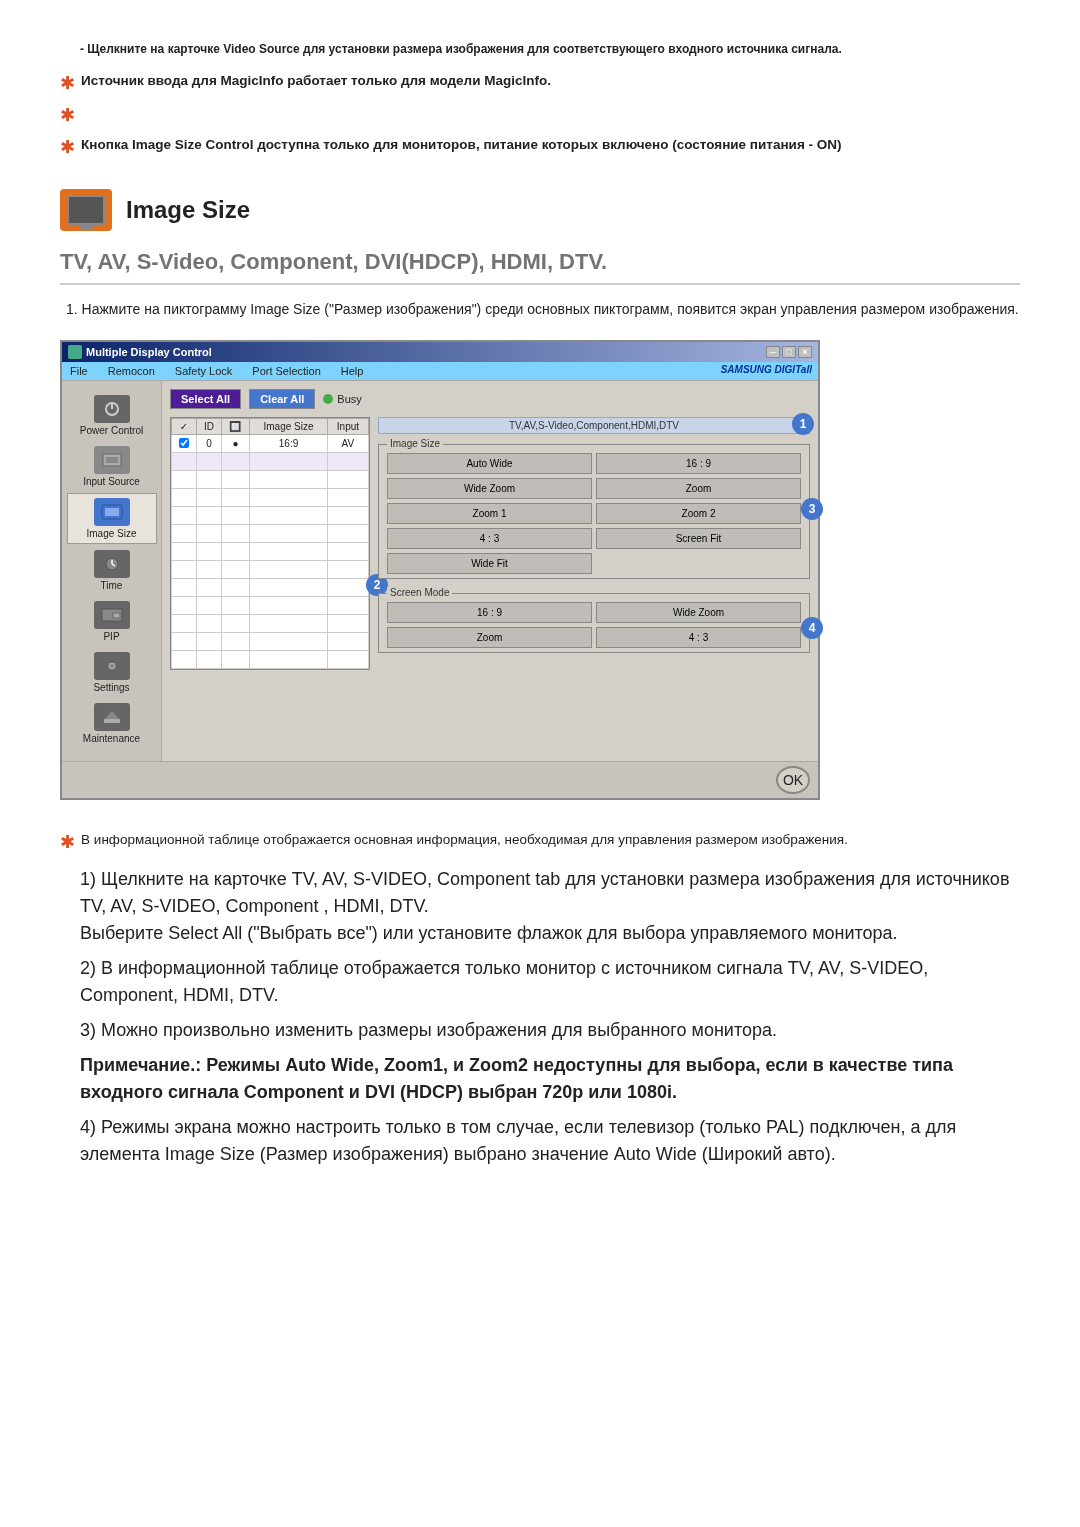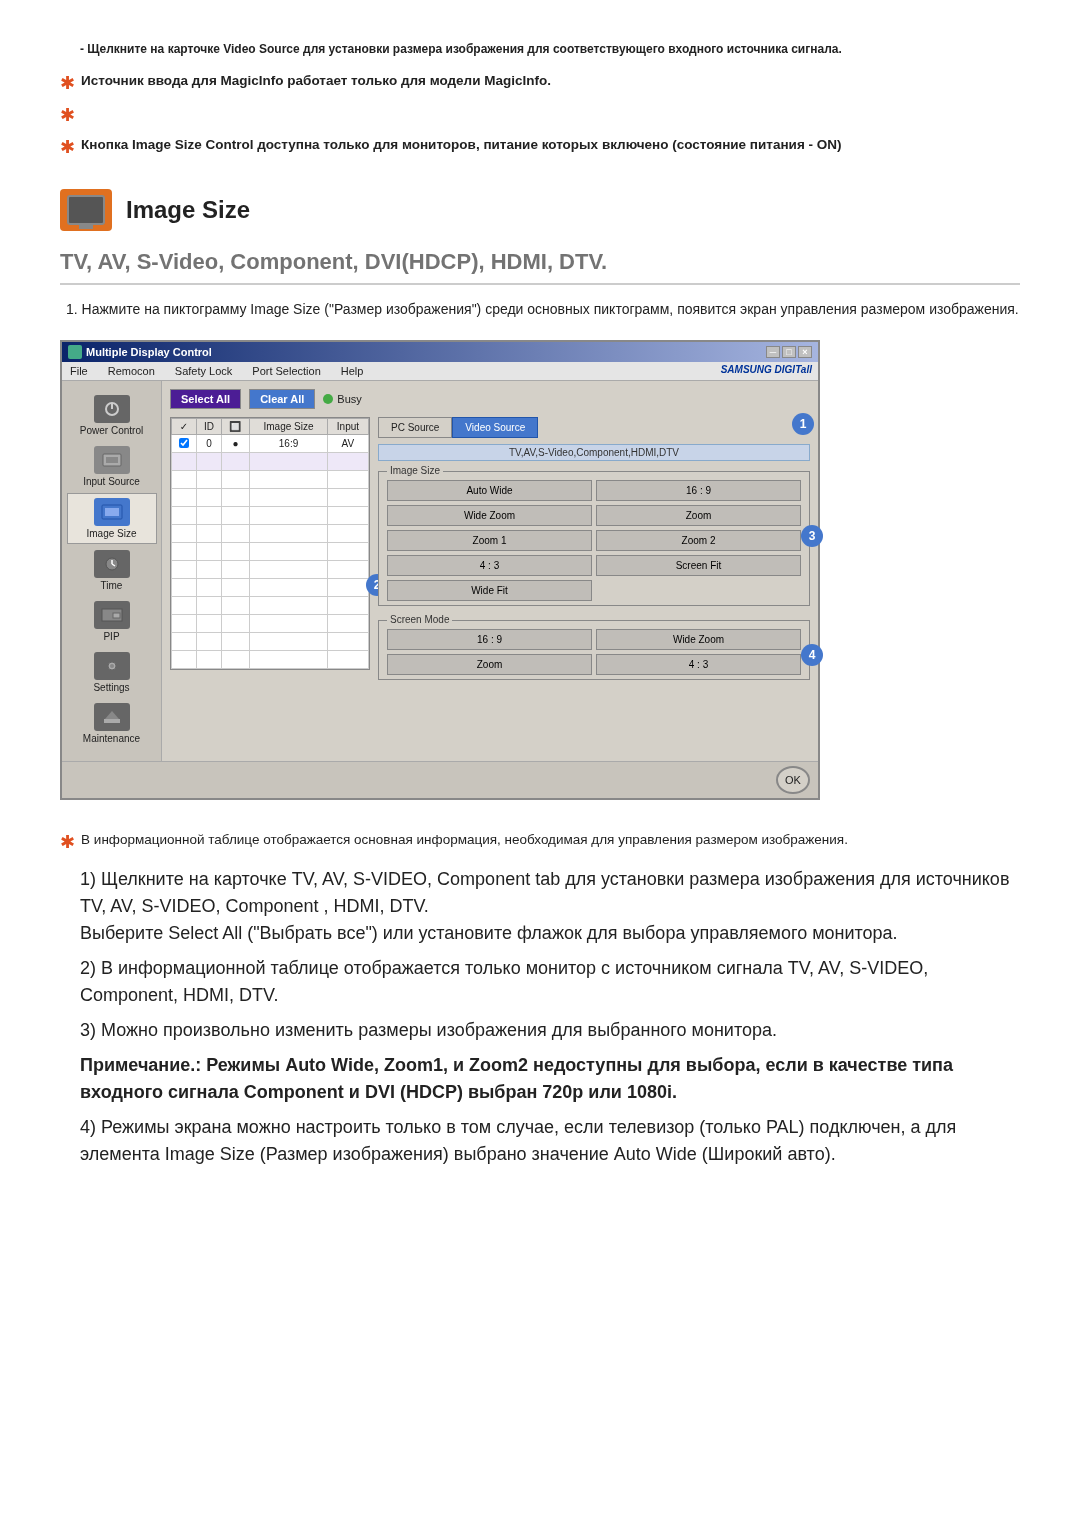--- a/index.html
+++ b/index.html
@@ -133,21 +133,21 @@
       width: 14px;
       height: 12px;
       background: #c0c0c0;
       border: 1px solid #888;
       font-size: 9px;
       text-align: center;
       line-height: 10px;
       cursor: pointer;
     }
     .mdc-menubar {
-      background: #e5e5e5;
+      background: #7dd3fc;
       padding: 2px 6px;
       display: flex;
       gap: 16px;
       border-bottom: 1px solid #aaa;
       font-size: 11px;
     }
     .mdc-menu-item {
       cursor: pointer;
       padding: 1px 2px;
     }
@@ -388,21 +388,21 @@
     }
     .mdc-ok-btn {
       width: 34px;
       height: 28px;
       background: #d4d0c8;
       border: 2px solid #888;
       border-radius: 50%;
       display: flex;
       align-items: center;
       justify-content: center;
-      font-size: 11px;
+      font-size: 14px;
       cursor: pointer;
     }
   </style>
 </head>
 <body>
 
 <p class="intro-text">- Щелкните на карточке Video Source для установки размера изображения для соответствующего входного источника сигнала.</p>
 
 <div class="bullet-item">
   <span class="star-icon">✱</span>
@@ -643,24 +643,20 @@
             </table>
           </div>
 
           <div class="circle-num" style="right: -18px; top: 50%; transform: translateY(-50%);">2</div>
         </div>
 
         <div class="mdc-right-panel">
 
           <div class="circle-num" style="position:absolute; top:-4px; right:-4px; z-index:10;">1</div>
 
-          <div class="mdc-tabs">
-            <div class="mdc-tab">PC Source</div>
-            <div class="mdc-tab active">Video Source</div>
-          </div>
 
           <div class="mdc-source-label">TV,AV,S-Video,Component,HDMI,DTV</div>
 
           <div class="mdc-group-box" style="margin-top:4px; position:relative;">
             <div class="mdc-group-label">Image Size</div>
             <div class="mdc-size-btns">
               <button class="mdc-size-btn">Auto Wide</button>
               <button class="mdc-size-btn">16 : 9</button>
               <button class="mdc-size-btn">Wide Zoom</button>
               <button class="mdc-size-btn">Zoom</button>

